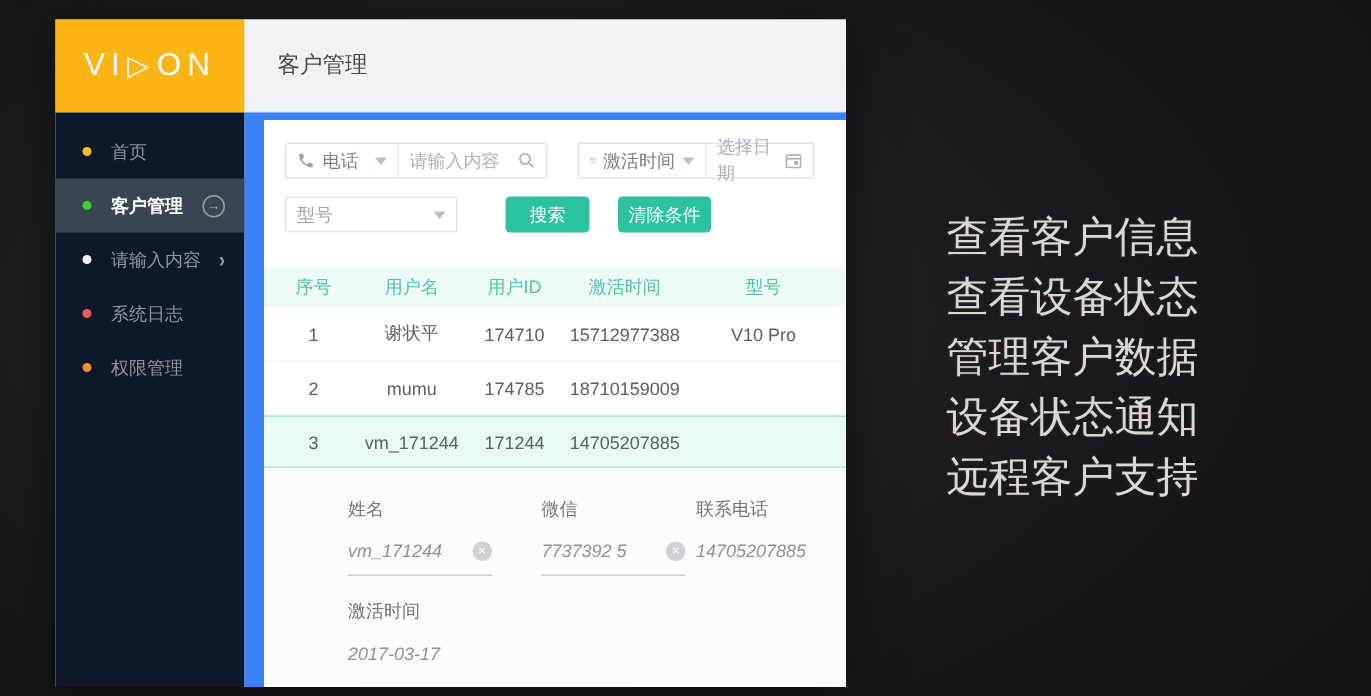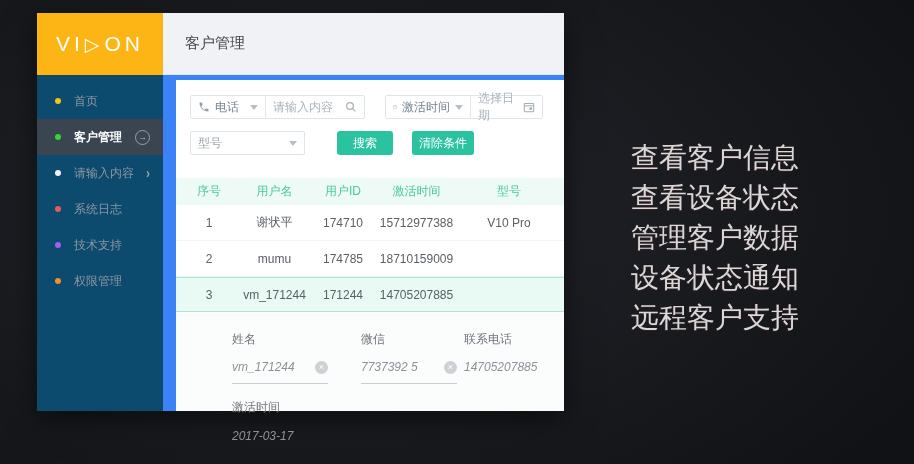--- a/index.html
+++ b/index.html
@@ -3,25 +3,25 @@
 <meta charset="utf-8">
 <style>
   * { margin:0; padding:0; box-sizing:border-box; }
   html,body { width:914px; height:464px; overflow:hidden; }
   body {
     font-family:"Liberation Sans","DejaVu Sans",sans-serif;
     background:radial-gradient(ellipse 75% 85% at 36% 45%, #24262c 0%, #17181c 68%, #111216 100%);
     position:relative;
   }
   
-  .app-window{position:absolute;left:37px;top:13px;width:527px;height:398px;background:#e9edf0;box-shadow:0 8px 28px rgba(0,0,0,.55);padding-left:41px;}
+  .app-window{position:absolute;left:37px;top:13px;width:527px;height:445px;background:#e9edf0;box-shadow:0 8px 28px rgba(0,0,0,.55);padding-left:41px;}
   
   .logo{position:absolute;left:0;top:0;width:126px;height:62px;background:#fcb515;color:#fff;display:flex;align-items:center;justify-content:center;font-size:21px;font-weight:300;letter-spacing:4px;}
   .logo .play{font-size:19px;margin:0 1px;}
-  .sidebar{position:absolute;left:0;top:62px;width:126px;bottom:0;background:#0c4a6e;padding-top:8px;}
+  .sidebar{position:absolute;left:0;top:62px;width:126px;bottom:0;background:#0f172a;padding-top:8px;}
   .menu-item{height:36px;display:flex;align-items:center;padding:0 13px 0 18px;color:#8e97a0;font-size:12px;cursor:default;}
   .menu-item .dot{width:6px;height:6px;border-radius:50%;margin-right:13px;flex:none;}
   .menu-item .lbl{flex:1;white-space:nowrap;overflow:hidden;}
   .menu-item.active{background:#3a4551;color:#ffffff;font-weight:bold;}
   .arrow-circle{width:15px;height:15px;border:1px solid #97a0a9;border-radius:50%;color:#aab3bc;font-size:9px;line-height:13px;text-align:center;font-weight:normal;}
   .chev{color:#97a0a9;font-size:12px;font-weight:bold;transform:scaleY(1.2);}
   
   .main{position:absolute;left:126px;top:0;right:0;bottom:0;}
   .topbar{position:absolute;left:0;top:0;right:0;height:62px;background:#f0f2f5;border-bottom:1px solid #e3e7ea;display:flex;align-items:center;}
   .topbar .title{margin-left:22px;font-size:15px;color:#45494f;}
@@ -90,24 +90,20 @@
     <div class="menu-item">
       <span class="dot" style="background-color: rgb(242, 242, 242);"></span>
       <span class="lbl">请输入内容</span>
       <span class="chev">›</span>
     </div>
     <div class="menu-item">
       <span class="dot" style="background-color: rgb(227, 93, 93);"></span>
       <span class="lbl">系统日志</span>
     </div>
     <div class="menu-item">
-      <span class="dot" style="background-color: rgb(165, 93, 242);"></span>
-      <span class="lbl">技术支持</span>
-    </div>
-    <div class="menu-item">
       <span class="dot" style="background-color: rgb(240, 145, 47);"></span>
       <span class="lbl">权限管理</span>
     </div>
   </div>
 
   <div class="main">
     <div class="topbar">
       <div class="title">客户管理</div>
     </div>
     <div class="content">

